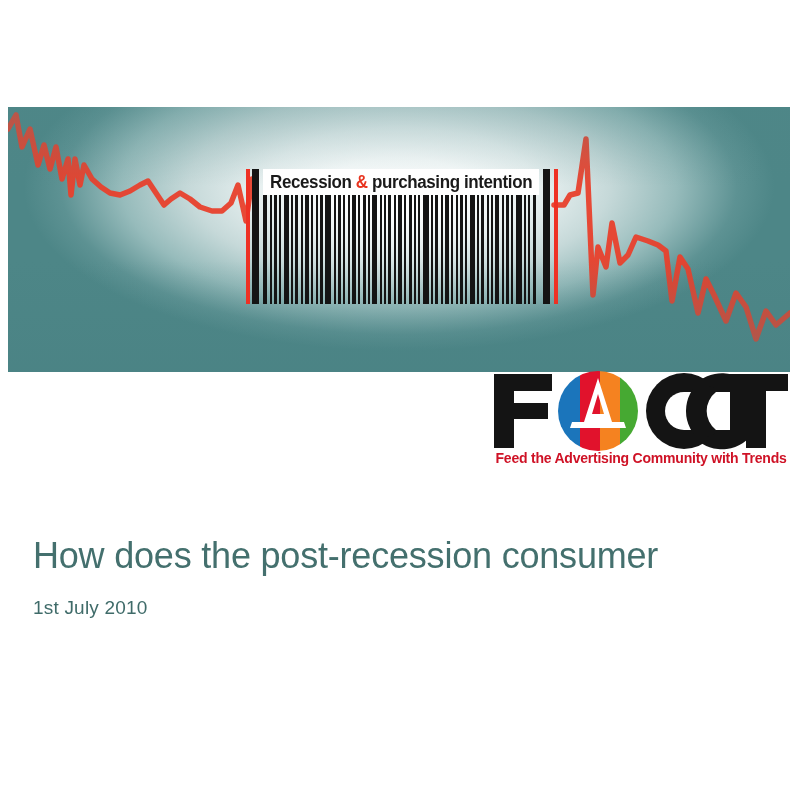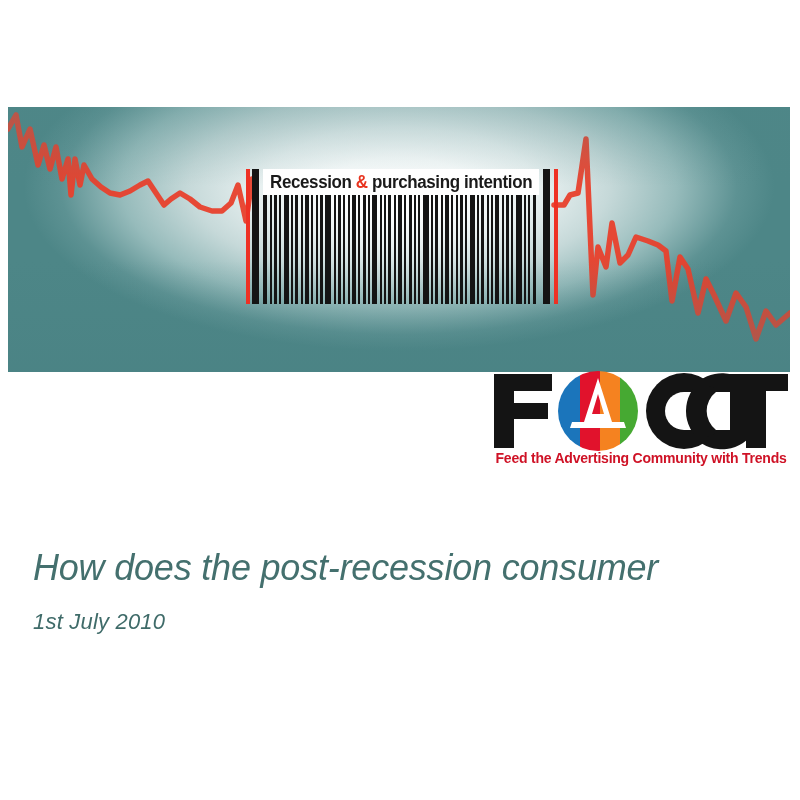--- a/index.html
+++ b/index.html
@@ -142,38 +142,37 @@
     letter-spacing: -0.25px;
     color: #cf1226;
     white-space: nowrap;
     transform: scaleX(0.99);
   }
 
   
   #title-block {
     position: absolute;
     left: 33px;
-    top: 544px;
+    top: 532px;
     width: 740px;
-    font-style: italic;
   }
   #slide-title {
     font-family: "Liberation Sans", sans-serif;
     font-size: 36px;
     line-height: 47px;
     font-weight: normal;
     color: #44706e;
     margin: 0;
     letter-spacing: -0.2px;
   }
   #slide-title .l2 { display: block; }
   #slide-date {
     margin-top: 18px;
     font-family: "Liberation Sans", sans-serif;
-    font-size: 22px;
+    font-size: 19px;
     color: #3f6b69;
     letter-spacing: 0.2px;
   }
 </style>
 </head>
 <body>
 
 <div id="slide">
 
   <div id="hero-banner">

